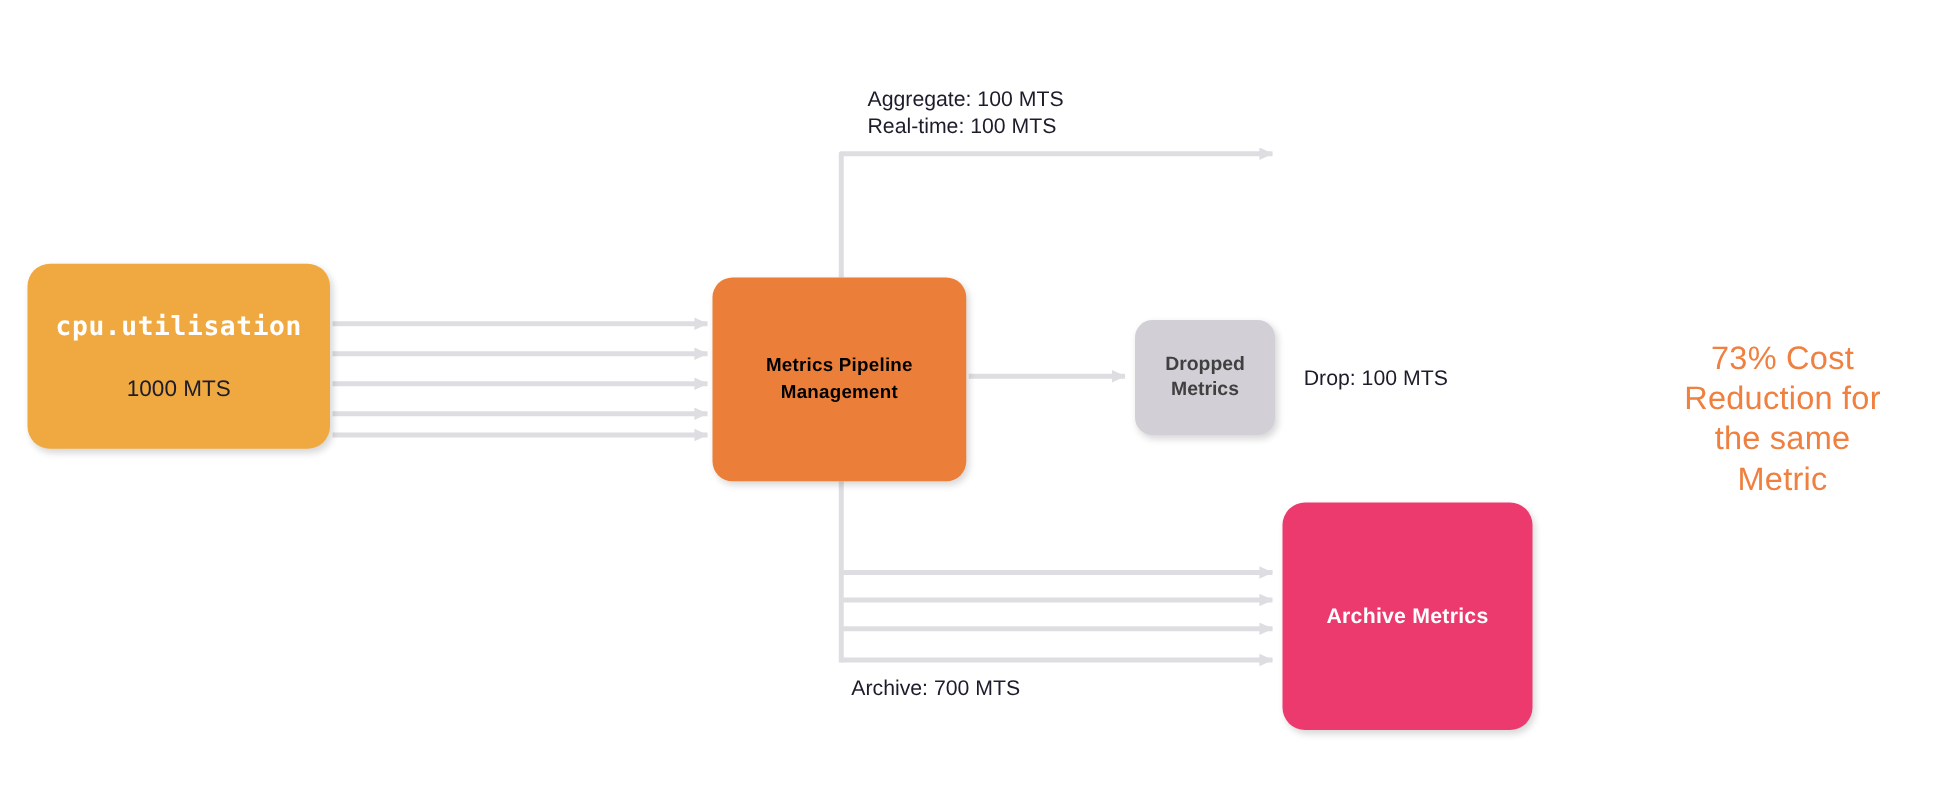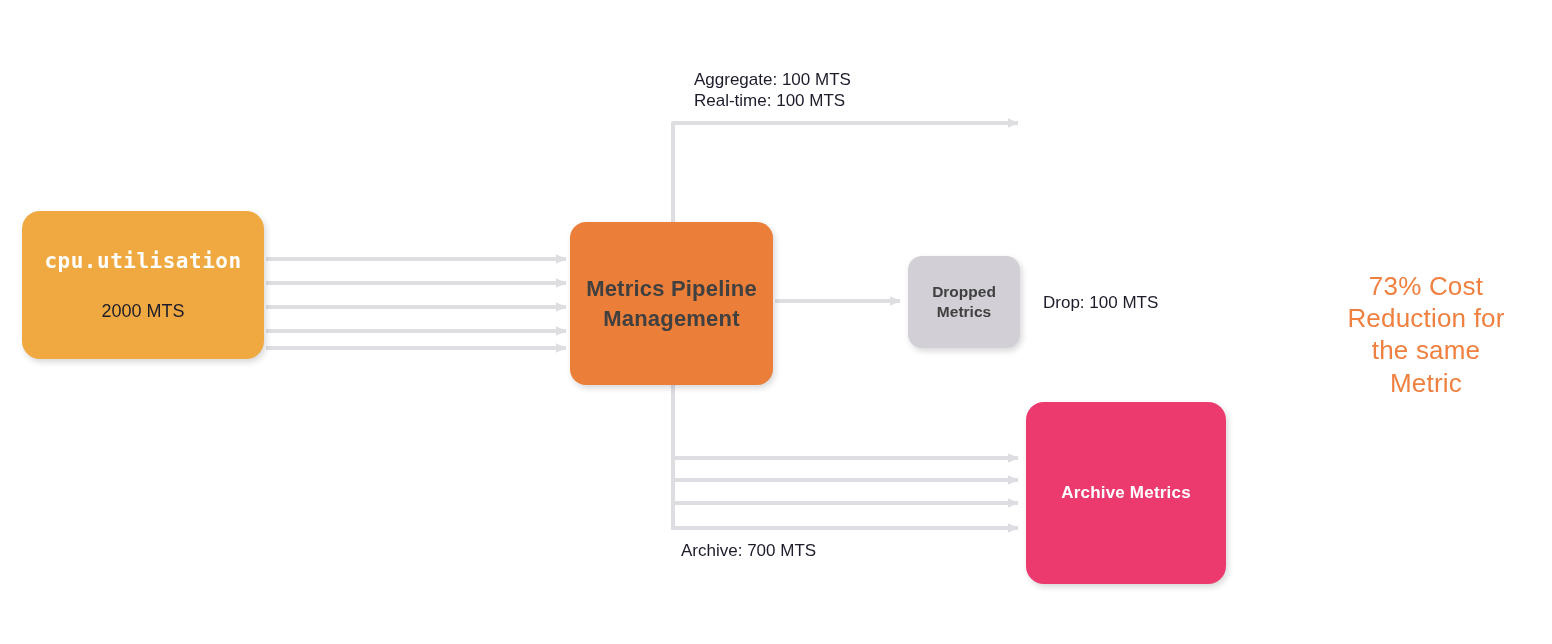--- a/index.html
+++ b/index.html
@@ -58,23 +58,23 @@
   }
   .node-pipeline {
     left: 570px;
     top: 222px;
     width: 203px;
     height: 163px;
     background: #eb7f39;
     border-radius: 16px;
   }
   .node-pipeline .lbl {
-    font-size: 22px;
-    font-weight: bold;
-    color: #404040;
+    font-size: 15px;
+    font-weight: bold;
+    color: #000000;
     line-height: 1.35;
     letter-spacing: 0.2px;
   }
   .node-pink {
     background: #ec3a6f;
   }
   .node-pink .lbl {
     font-size: 17px;
     font-weight: bold;
     color: #ffffff;
@@ -172,21 +172,21 @@
       <path d="M673,385 L673,530"></path>
       <line x1="673" y1="458" x2="1018" y2="458" marker-end="url(#ah)"></line>
       <line x1="673" y1="480" x2="1018" y2="480" marker-end="url(#ah)"></line>
       <line x1="673" y1="503" x2="1018" y2="503" marker-end="url(#ah)"></line>
       <line x1="673" y1="528" x2="1018" y2="528" marker-end="url(#ah)"></line>
     </g>
   </svg>
 
   <div class="node node-source">
     <div class="src-title">cpu.utilisation</div>
-    <div class="src-sub">2000 MTS</div>
+    <div class="src-sub">1000 MTS</div>
   </div>
 
   <div class="node node-pipeline">
     <div class="lbl" style="white-space: pre-line;">Metrics Pipeline
 Management</div>
   </div>
 
 
   <div class="node node-dropped">
     <div class="lbl" style="white-space: pre-line;">Dropped

